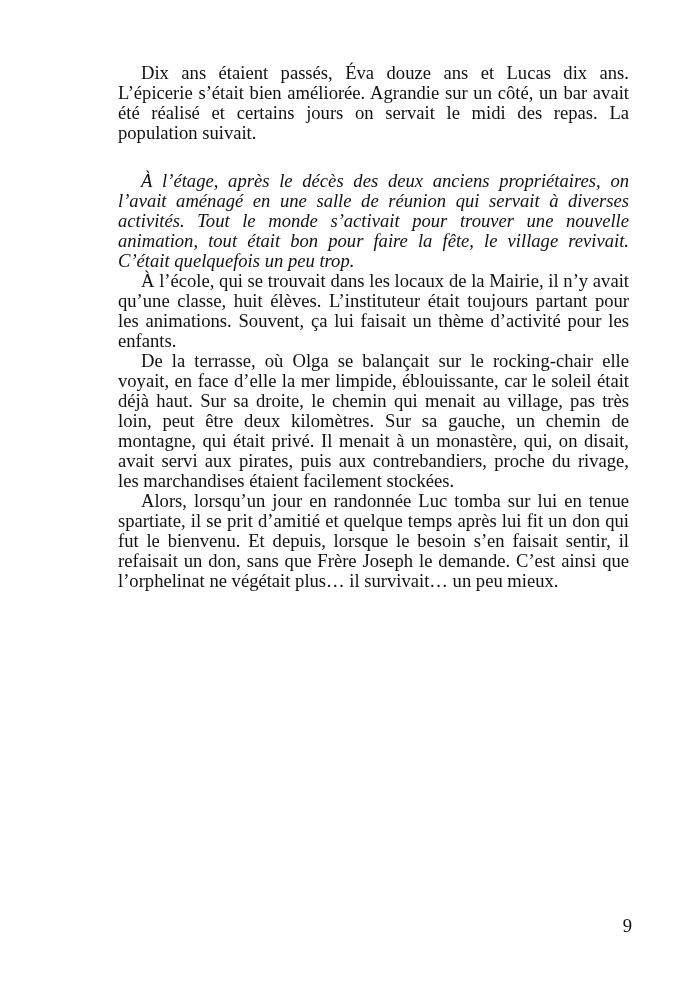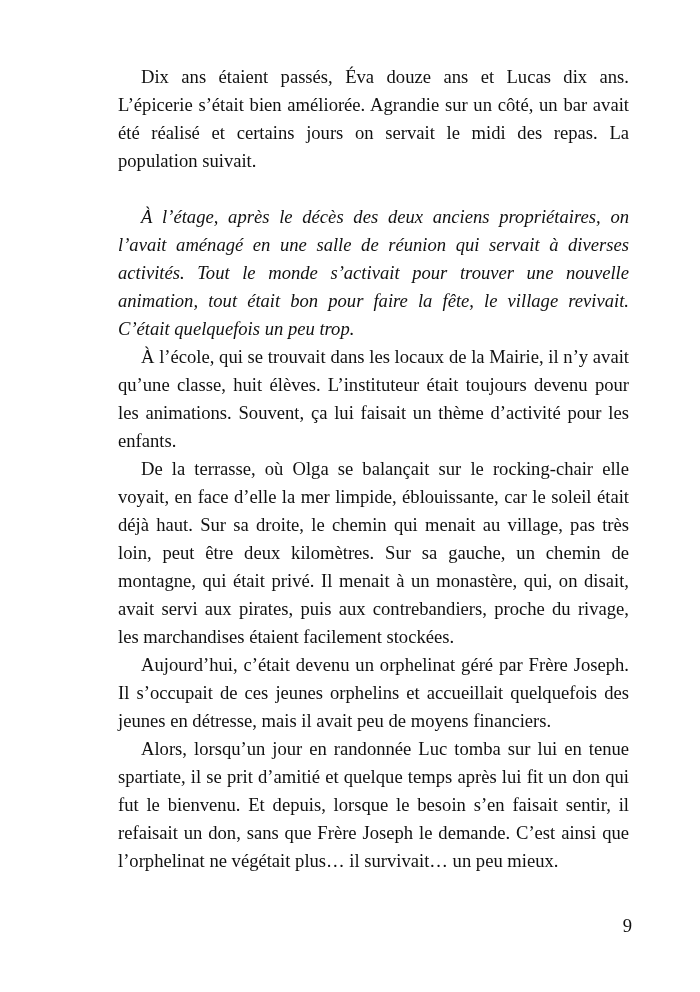--- a/index.html
+++ b/index.html
@@ -22,21 +22,21 @@
       width: 700px;
       height: 992px;
       background: #ffffff;
     }
     .text-block {
       position: absolute;
       left: 118px;
       top: 63px;
       width: 511px;
       font-size: 18.6px;
-      line-height: 28px;
+      line-height: 20px;
       text-align: justify;
       hyphens: none;
     }
     .para {
       margin: 0;
       text-indent: 23px;
     }
     .para.spaced {
       margin-top: 28px;
       font-style: italic;
@@ -51,19 +51,18 @@
       line-height: 28px;
     }
   </style>
 </head>
 <body>
 
 <div class="page">
   <div class="text-block">
     <p class="para">Dix ans étaient passés, Éva douze ans et Lucas dix ans. L’épicerie s’était bien améliorée. Agrandie sur un côté, un bar avait été réalisé et certains jours on servait le midi des repas. La population suivait.</p>
     <p class="para spaced">À l’étage, après le décès des deux anciens propriétaires, on l’avait aménagé en une salle de réunion qui servait à diverses activités. Tout le monde s’activait pour trouver une nouvelle animation, tout était bon pour faire la fête, le village revivait. C’était quelquefois un peu trop.</p>
-    <p class="para">À l’école, qui se trouvait dans les locaux de la Mairie, il n’y avait qu’une classe, huit élèves. L’instituteur était toujours devenu pour les animations. Souvent, ça lui faisait un thème d’activité pour les enfants.</p>
+    <p class="para">À l’école, qui se trouvait dans les locaux de la Mairie, il n’y avait qu’une classe, huit élèves. L’instituteur était toujours partant pour les animations. Souvent, ça lui faisait un thème d’activité pour les enfants.</p>
     <p class="para">De la terrasse, où Olga se balançait sur le rocking-chair elle voyait, en face d’elle la mer limpide, éblouissante, car le soleil était déjà haut. Sur sa droite, le chemin qui menait au village, pas très loin, peut être deux kilomètres. Sur sa gauche, un chemin de montagne, qui était privé. Il menait à un monastère, qui, on disait, avait servi aux pirates, puis aux contrebandiers, proche du rivage, les marchandises étaient facilement stockées.</p>
-    <p class="para">Aujourd’hui, c’était devenu un orphelinat géré par Frère Joseph. Il s’occupait de ces jeunes orphelins et accueillait quelquefois des jeunes en détresse, mais il avait peu de moyens financiers.</p>
     <p class="para">Alors, lorsqu’un jour en randonnée Luc tomba sur lui en tenue spartiate, il se prit d’amitié et quelque temps après lui fit un don qui fut le bienvenu. Et depuis, lorsque le besoin s’en faisait sentir, il refaisait un don, sans que Frère Joseph le demande. C’est ainsi que l’orphelinat ne végétait plus… il survivait… un peu mieux.</p>
   </div>
   <div class="page-number">9</div>
 </div>
 
 </body></html>

